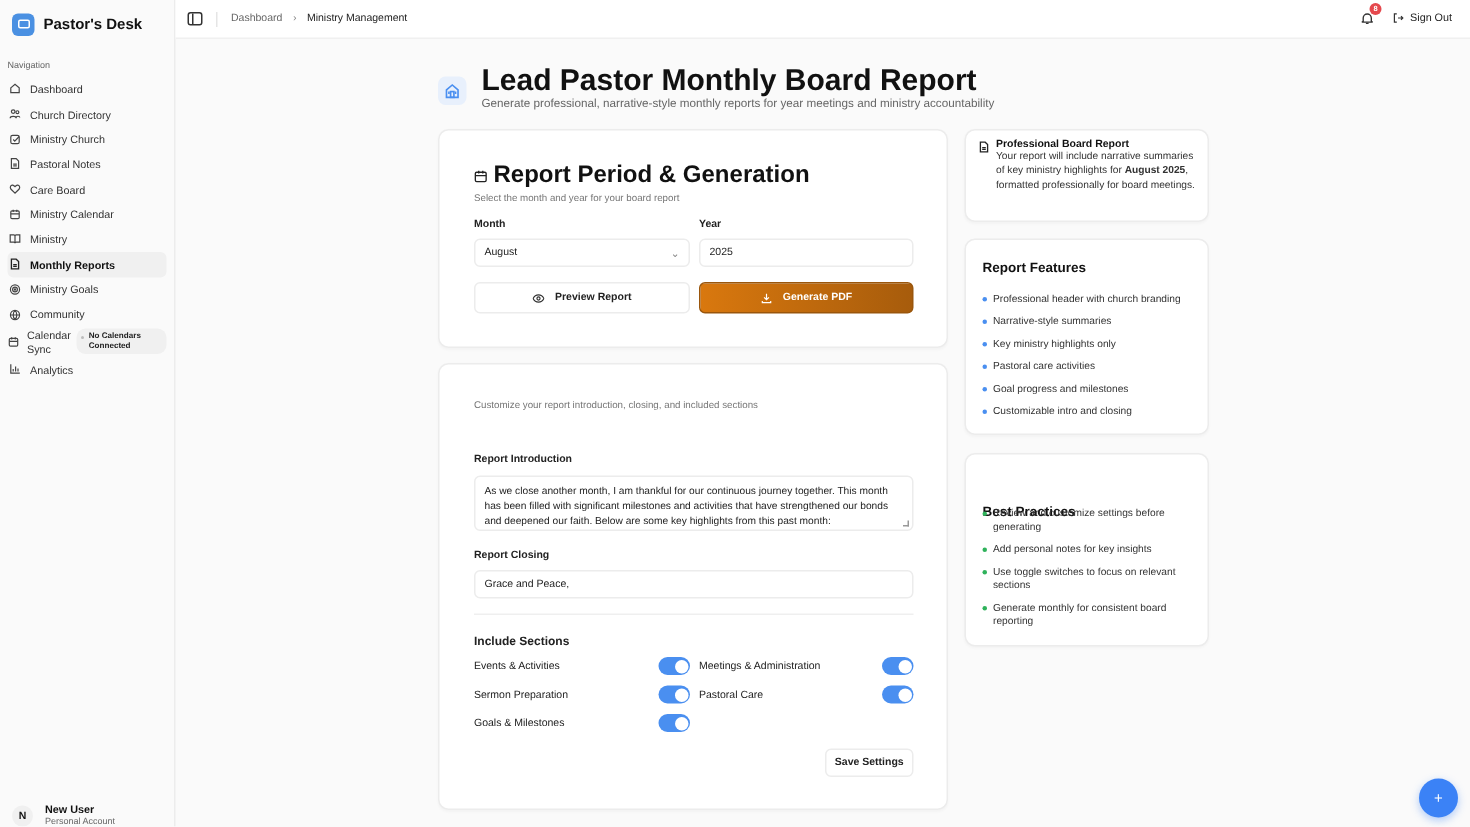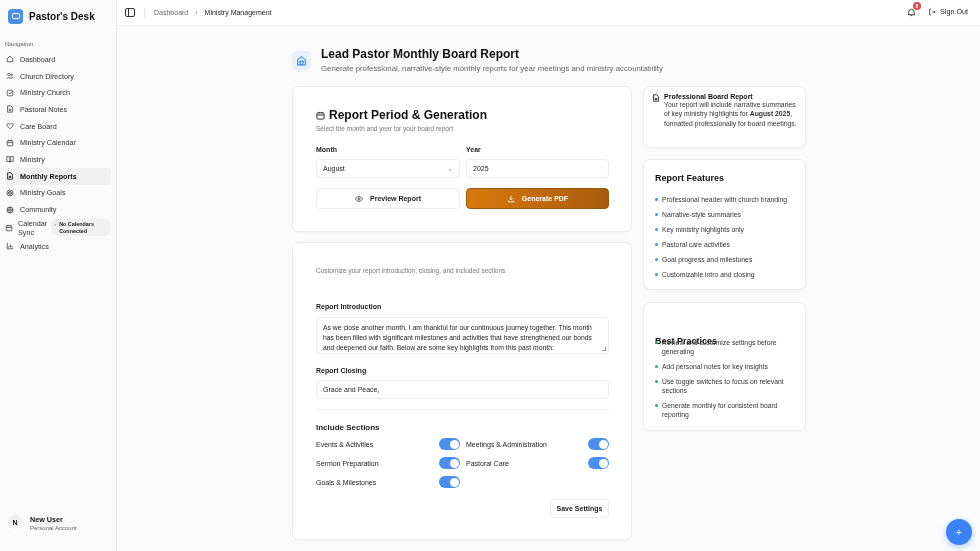--- a/index.html
+++ b/index.html
@@ -14,46 +14,46 @@
   .brand-name { font-size: 10px; font-weight: bold; color: #111; text-align: center; }
   .nav-label { font-size: 6px; color: #666; padding: 9px 5px 4px; }
   .nav-item { display: flex; align-items: center; height: 16.7px; margin: 0 5px; padding: 0 0 0 0; border-radius: 4px; font-size: 7.2px; color: #333; }
   .nav-item.active { background: #f0f0f0; font-weight: bold; color: #111; }
   .nav-icon { width: 10px; height: 10px; margin-right: 5px; display: flex; align-items: center; justify-content: center; color: #444; }
   .nav-icon svg { width: 8px; height: 8px; }
   .nav-item.sync { height: 20px; align-items: center; }
   .sync-text { line-height: 9px; width: 35px; }
   .sync-badge { font-size: 5.4px; font-weight: bold; background: #f0f0f0; border-radius: 6px; padding: 2px 4px 2px 8px; line-height: 6.5px; color: #222; margin-left: 4px; position: relative; }
   .sync-badge::before { content: ""; position: absolute; left: 3px; top: 5px; width: 2px; height: 2px; border-radius: 50%; background: #bbb; }
-  .user { position: absolute; left: 0; bottom: 0; width: 117px; height: 36px; display: flex; align-items: flex-start; padding: 0 8px; }
+  .user { position: absolute; left: 0; bottom: 0; width: 117px; height: 36px; display: flex; align-items: flex-end; padding: 0 8px; }
   .avatar { width: 14px; height: 14px; border-radius: 50%; background: #f0f0f0; font-size: 7px; font-weight: bold; display: flex; align-items: center; justify-content: center; margin-right: 8px; }
   .user-name { font-size: 7.2px; font-weight: bold; }
   .user-sub { font-size: 6px; color: #666; margin-top: 1px; }
 
   
   .topbar { position: absolute; left: 117px; top: 0; right: 0; height: 26px; background: #fff; border-bottom: 1px solid #f0f0f0; display: flex; align-items: center; }
   .panel-toggle { width: 10px; height: 9px; border: 1.2px solid #333; border-radius: 2px; margin-left: 8px; position: relative; }
   .panel-toggle::after { content: ""; position: absolute; left: 2px; top: 0; bottom: 0; width: 1.2px; background: #333; }
   .divider-v { width: 1px; height: 10px; background: #e5e5e5; margin: 0 9px; }
   .crumb { font-size: 7px; color: #666; }
   .crumb-sep { font-size: 7px; color: #888; margin: 0 7px; }
   .crumb.cur { color: #222; }
   .bell { position: absolute; right: 64px; top: 7px; width: 9px; height: 10px; }
   .bell-badge { position: absolute; right: -5px; top: -5px; width: 8px; height: 8px; border-radius: 50%; background: #e5484d; color: #fff; font-size: 5px; display: flex; align-items: center; justify-content: center; font-weight: bold; }
   .signout { position: absolute; right: 12px; top: 7px; display: flex; align-items: center; font-size: 7.2px; color: #222; }
   .signout svg { width: 8px; height: 8px; margin-right: 4px; }
 
   
   .page-head { position: absolute; left: 292px; top: 44px; display: flex; }
   .page-icon { width: 19px; height: 19px; border-radius: 5px; background: #e8f0fc; display: flex; align-items: center; justify-content: center; margin-right: 7px; margin-top: 7px; }
-  .page-title { font-size: 12px; font-weight: bold; color: #111; line-height: 20px; }
+  .page-title { font-size: 20px; font-weight: bold; color: #111; line-height: 20px; }
   .page-sub { font-size: 7.8px; color: #666; margin-top: 0px; }
 
   .card { position: absolute; background: #fff; border: 1px solid #ececec; border-radius: 7px; box-shadow: 0 1px 2px rgba(0,0,0,0.03); }
-  .card-title { font-size: 12px; font-weight: bold; display: flex; align-items: center; color: #111; }
+  .card-title { font-size: 16px; font-weight: bold; display: flex; align-items: center; color: #111; }
   .card-title svg { width: 9px; height: 9px; margin-right: 4px; }
   .card-sub { font-size: 6.5px; color: #777; margin-top: 3px; }
   .field-label { font-size: 7px; font-weight: bold; color: #222; }
   .input { border: 1px solid #ececec; border-radius: 4px; height: 19px; font-size: 7px; display: flex; align-items: center; padding: 0 6px; color: #222; background: #fff; }
   .select { justify-content: space-between; }
   .btn { border-radius: 4px; height: 21px; display: flex; align-items: center; justify-content: center; font-size: 7px; font-weight: bold; }
   .btn svg { width: 8px; height: 8px; margin-right: 7px; }
   .btn-outline { border: 1px solid #ececec; background: #fff; color: #222; }
   .btn-primary { background: linear-gradient(90deg, #d9780e, #a75c0c); color: #fff; border: 1px solid #9a560c; }
   .textarea { border: 1px solid #ececec; border-radius: 4px; padding: 5px 6px; font-size: 6.8px; line-height: 10px; color: #222; position: relative; }

